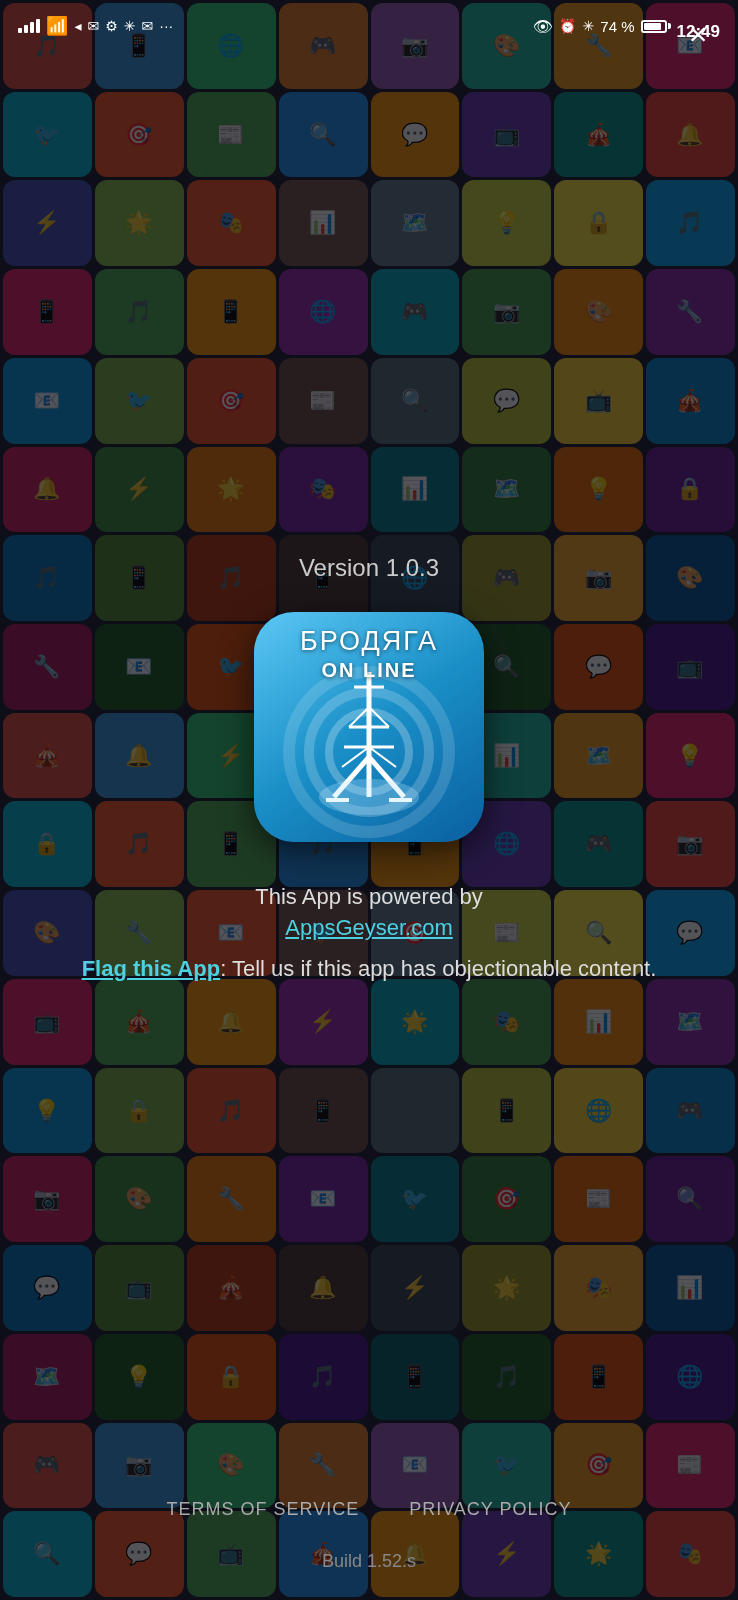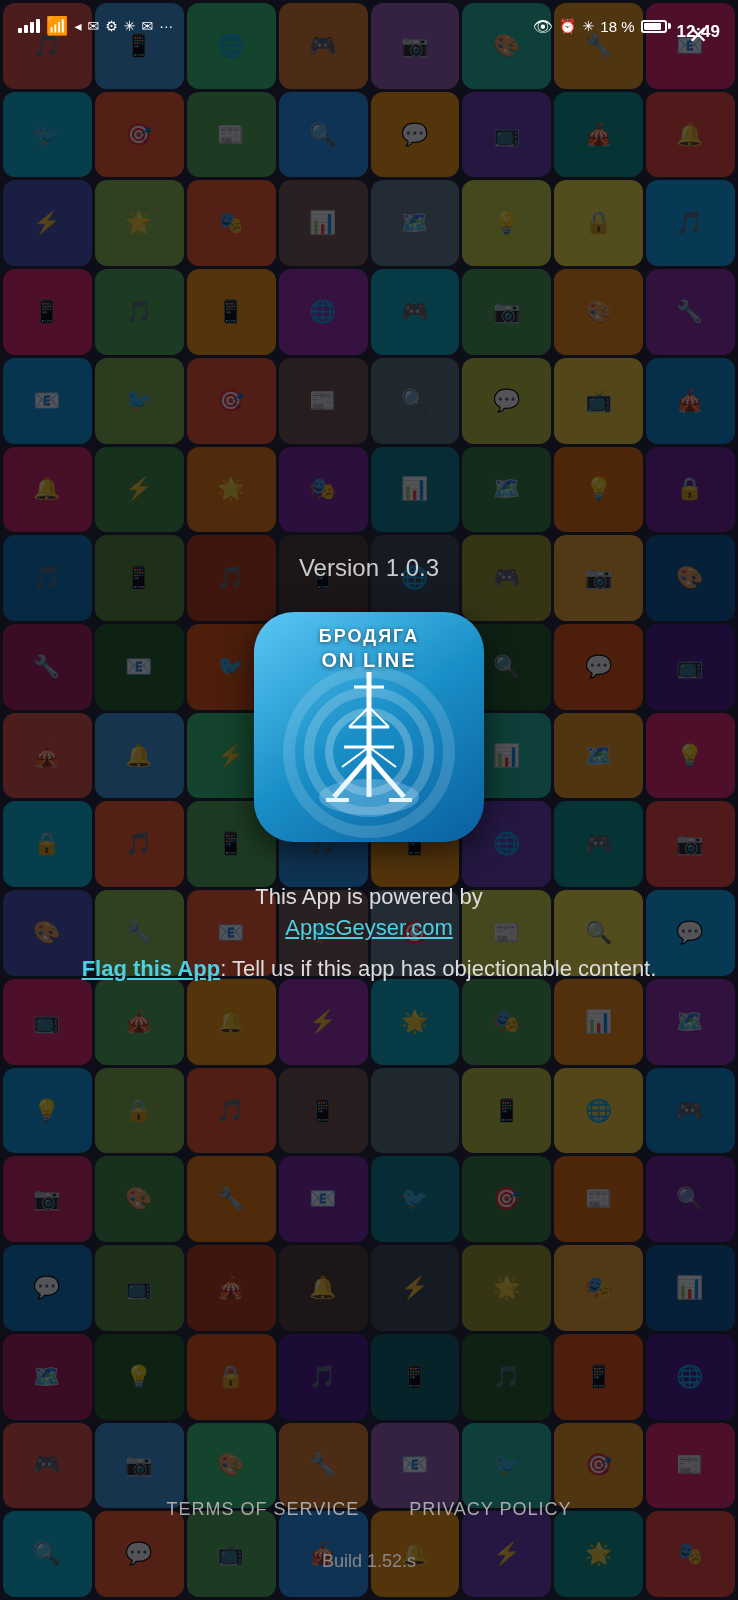--- a/index.html
+++ b/index.html
@@ -409,21 +409,21 @@
     <span style="font-size:14px;">✉</span>
     <span style="font-size:14px;">⚙</span>
     <span style="font-size:14px;">✳</span>
     <span style="font-size:14px;">✉</span>
     <span style="font-size:14px;">···</span>
   </div>
   <div class="status-right">
     <span style="font-size:16px;">👁</span>
     <span style="font-size:14px;">⏰</span>
     <span style="font-size:14px;">✳</span>
-    <span>18 %</span>
+    <span>74 %</span>
     <div class="battery-icon">
       <div class="battery-body">
         <div class="battery-fill"></div>
       </div>
       <div class="battery-tip"></div>
     </div>
     <span style="font-weight:bold;font-size:17px;margin-top:12px;">12:49</span>
   </div>
 </div>
 
@@ -456,21 +456,21 @@
         <line x1="95" y1="115" x2="115" y2="95" stroke="white" stroke-width="2"></line>
         <line x1="135" y1="115" x2="115" y2="95" stroke="white" stroke-width="2"></line>
 
         <line x1="72" y1="188" x2="95" y2="188" stroke="white" stroke-width="4"></line>
         <line x1="135" y1="188" x2="158" y2="188" stroke="white" stroke-width="4"></line>
 
         <ellipse cx="115" cy="185" rx="50" ry="18" fill="rgba(180,230,255,0.3)"></ellipse>
       </svg>
 
       <div style="position:absolute;top:14px;left:0;right:0;text-align:center;">
-        <div style="color:white;font-size:18px;font-weight:700;letter-spacing:2px;text-shadow:0 1px 4px rgba(0,0,0,0.6);">БРОДЯГА</div>
+        <div style="color:white;font-size:27px;font-weight:400;letter-spacing:2px;text-shadow:0 1px 4px rgba(0,0,0,0.6);">БРОДЯГА</div>
         <div style="color:white;font-size:20px;font-weight:900;letter-spacing:2px;text-shadow:0 1px 4px rgba(0,0,0,0.6);margin-top:2px;">ON LINE</div>
       </div>
     </div>
   </div>
 
   <p class="powered-text">
     <span>This App is powered by</span><br>
     <a class="powered-link" href="#">AppsGeyser.com</a>
   </p>
 

